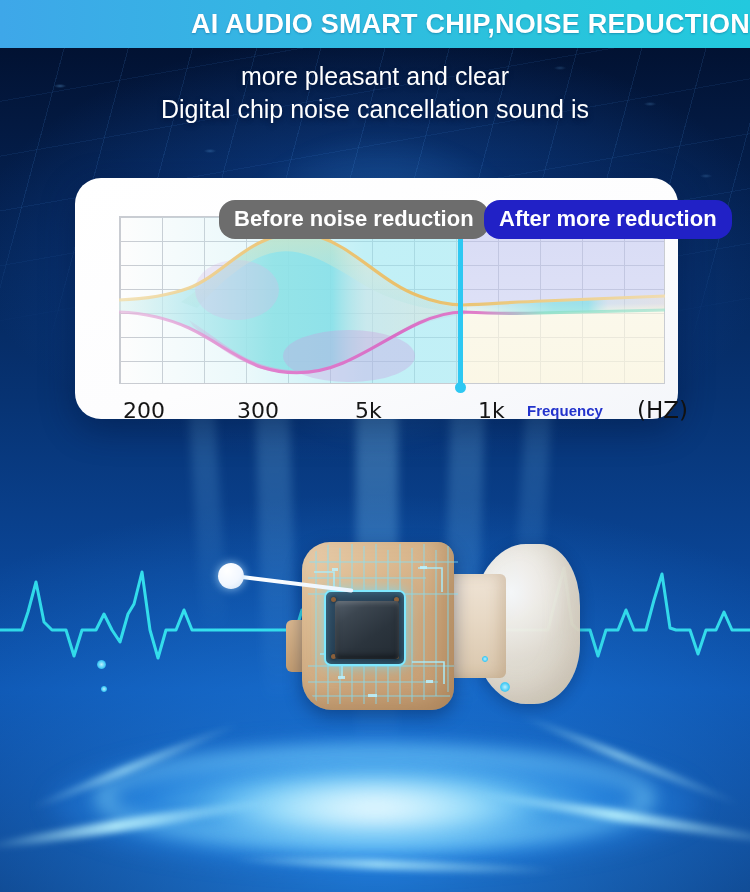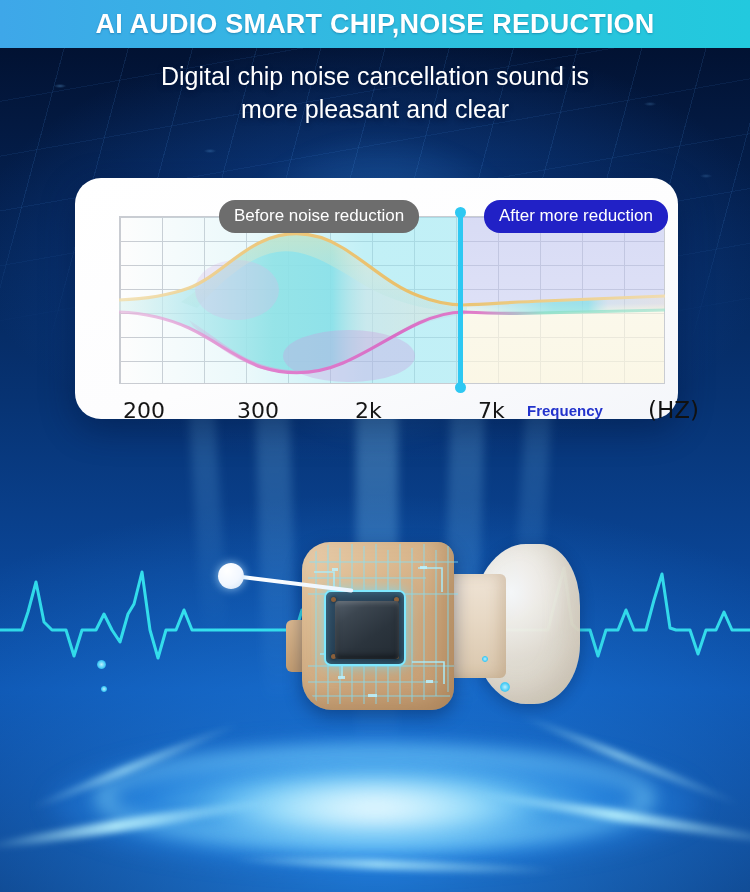--- a/index.html
+++ b/index.html
@@ -16,21 +16,21 @@
     width:750px; height:892px;
     overflow:hidden;
     background:#04204d;
   }
 
   
   .header-banner {
     position:absolute; left:0; top:0;
     width:750px; height:48px;
     background:linear-gradient(90deg,#3ea7e9 0%,#34b6e3 35%,#2ac3dc 70%,#22c9de 100%);
-    display:flex; align-items:center; justify-content:center;
+    display:flex; align-items:center; justify-content:flex-end;
     z-index:40;
   }
   .header-title {
     color:#ffffff;
     font-size:27px;
     font-weight:bold;
     letter-spacing:0.2px;
     white-space:nowrap;
     text-shadow:0 1px 2px rgba(0,60,110,.35);
   }
@@ -149,22 +149,22 @@
     position:absolute; left:336px; width:11px; height:11px;
     border-radius:50%; background:#2ec8f2; z-index:7;
   }
   .divider-dot.top { top:-9px; }
   .divider-dot.bottom { top:166px; }
 
   
   .pill {
     position:absolute; z-index:12;
     color:#ffffff;
-    font-size:17px;
-    font-weight:normal;
+    font-size:22px;
+    font-weight:bold;
     padding:6px 15px 7px 15px;
     border-radius:16px;
     white-space:nowrap;
   }
   .pill-before { background:#6d6d6d; left:100px; top:-16px; }
   .pill-after  { background:#2121c6; left:365px; top:-16px; }
 
   
   .axis-row {
     position:absolute; left:28px; top:220px;
@@ -177,21 +177,21 @@
   }
   .axis-tick.t200 { left:20px; }
   .axis-tick.t500 { left:134px; }
   .axis-tick.t1k  { left:252px; }
   .axis-tick.t2k  { left:375px; }
   .axis-freq {
     position:absolute; left:424px; top:4px;
     font-size:15px; color:#2333cc; font-weight:bold;
   }
   .axis-hz {
-    position:absolute; left:545px; top:-1px;
+    position:absolute; left:534px; top:-1px;
     font-size:23px; color:#111; font-family:"DejaVu Sans", sans-serif;
   }
 
   
   .ecg { position:absolute; left:0; top:560px; width:750px; height:150px; z-index:12; }
 
   
   .callout { position:absolute; left:200px; top:555px; width:180px; height:40px; z-index:22; }
   .callout-dot {
     position:absolute; left:18px; top:8px; width:26px; height:26px;
@@ -313,22 +313,22 @@
     <div class="beam b3"></div>
     <div class="beam b4"></div>
     <div class="beam b5"></div>
   </div>
 
   <div class="header-banner">
     <span class="header-title">AI AUDIO SMART CHIP,NOISE REDUCTION</span>
   </div>
 
   <div class="subtitle">
+    <span class="subtitle-line">more pleasant and clear</span>
     <span class="subtitle-line">Digital chip noise cancellation sound is</span>
-    <span class="subtitle-line">more pleasant and clear</span>
   </div>
 
   <div class="chart-card">
 
     <div class="plot-wrap">
 
       <div class="plot-grid"></div>
       <div class="plot-tint-before"></div>
       <div class="plot-tint-after"></div>
 
@@ -409,22 +409,22 @@
       <div class="divider-dot top"></div>
       <div class="divider-dot bottom"></div>
 
       <div class="pill pill-before">Before noise reduction</div>
       <div class="pill pill-after">After more reduction</div>
     </div>
 
     <div class="axis-row">
       <span class="axis-tick t200">200</span>
       <span class="axis-tick t500">300</span>
-      <span class="axis-tick t1k">2k</span>
-      <span class="axis-tick t2k">7k</span>
+      <span class="axis-tick t1k">5k</span>
+      <span class="axis-tick t2k">1k</span>
       <span class="axis-freq">Frequency</span>
       <span class="axis-hz">(HZ)</span>
     </div>
   </div>
 
   <svg class="ecg" viewBox="0 0 750 150" preserveAspectRatio="none">
     <defs>
       <linearGradient id="ecgGrad" x1="0" y1="0" x2="1" y2="0">
         <stop offset="0%" stop-color="#2fd8e8"></stop>
         <stop offset="30%" stop-color="#35e0ee"></stop>

